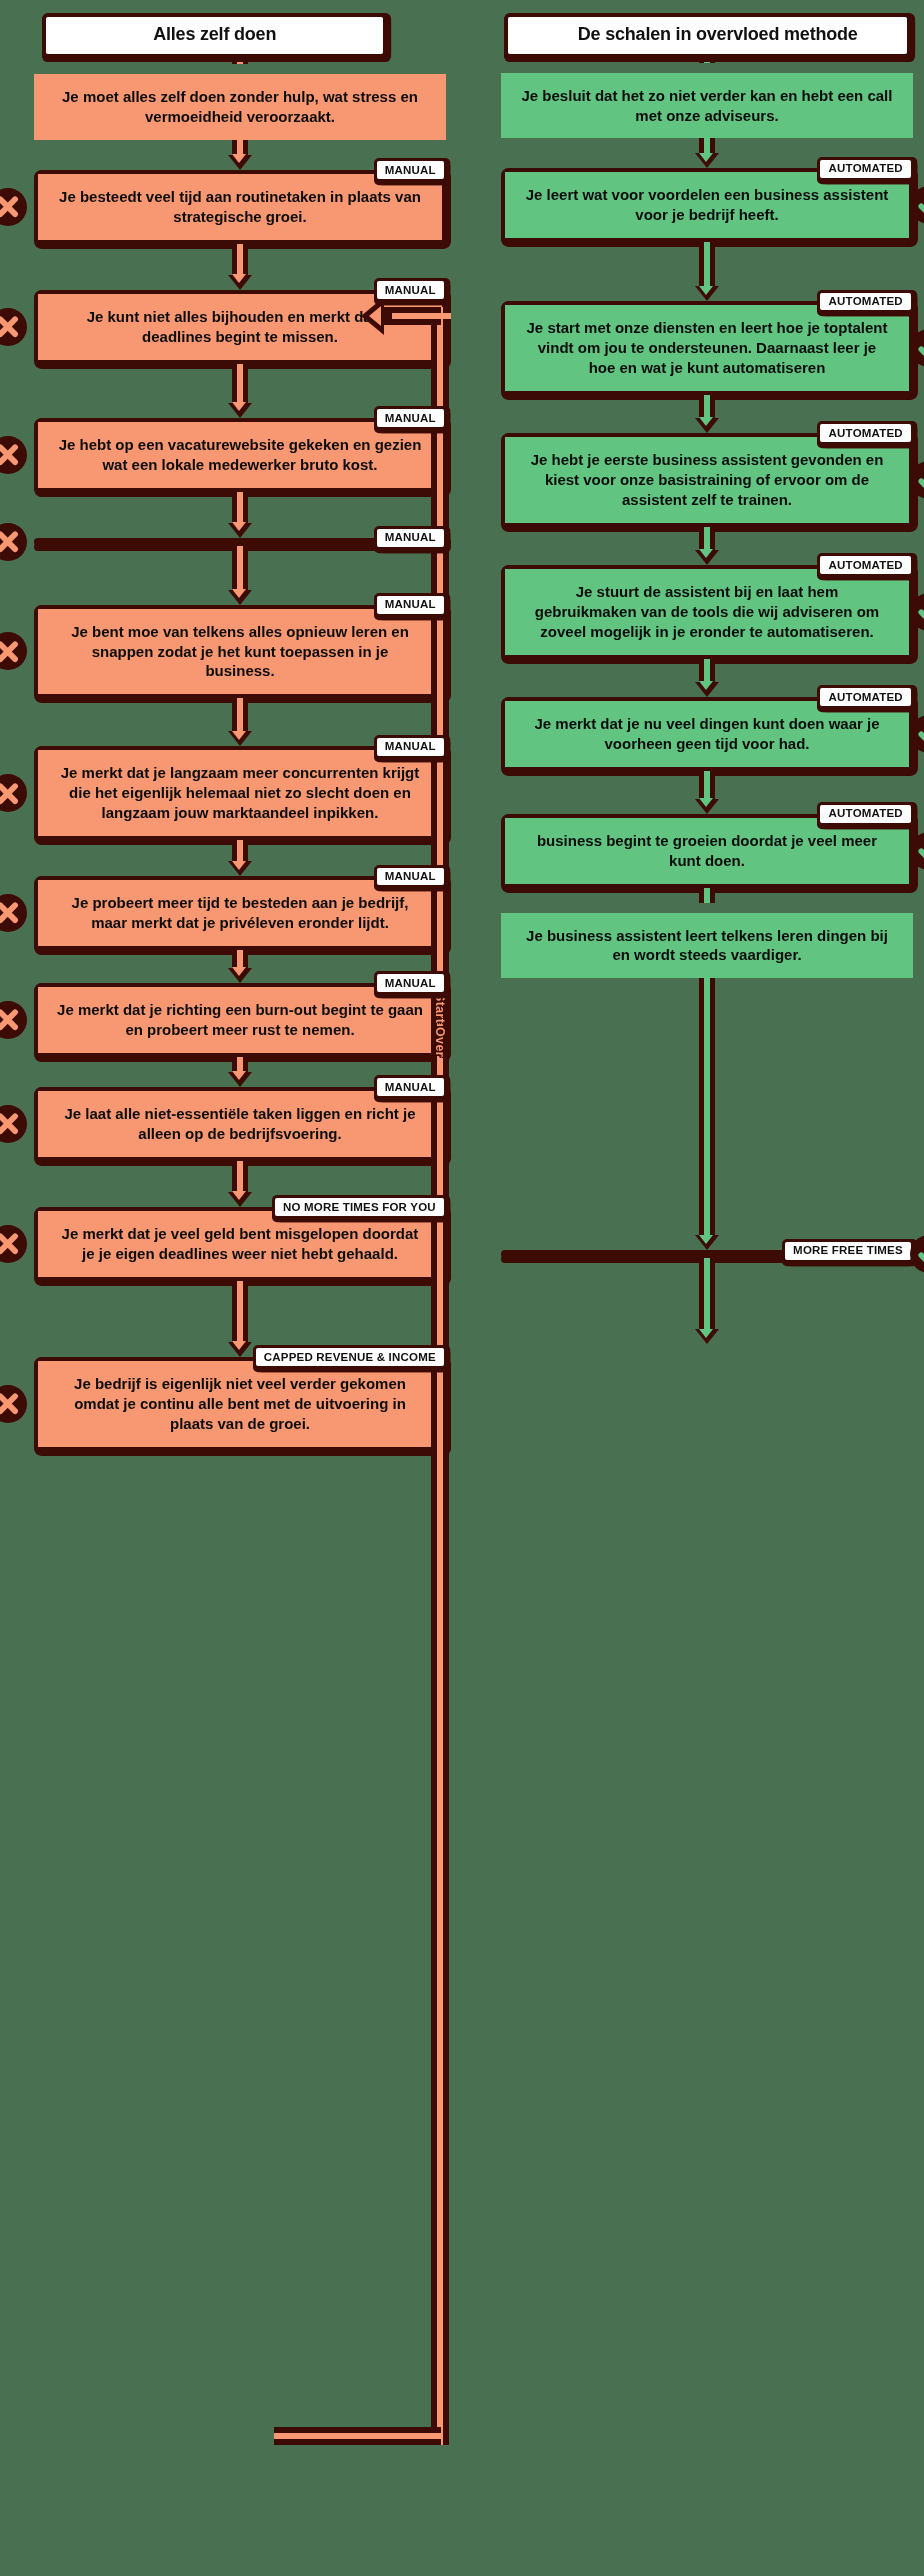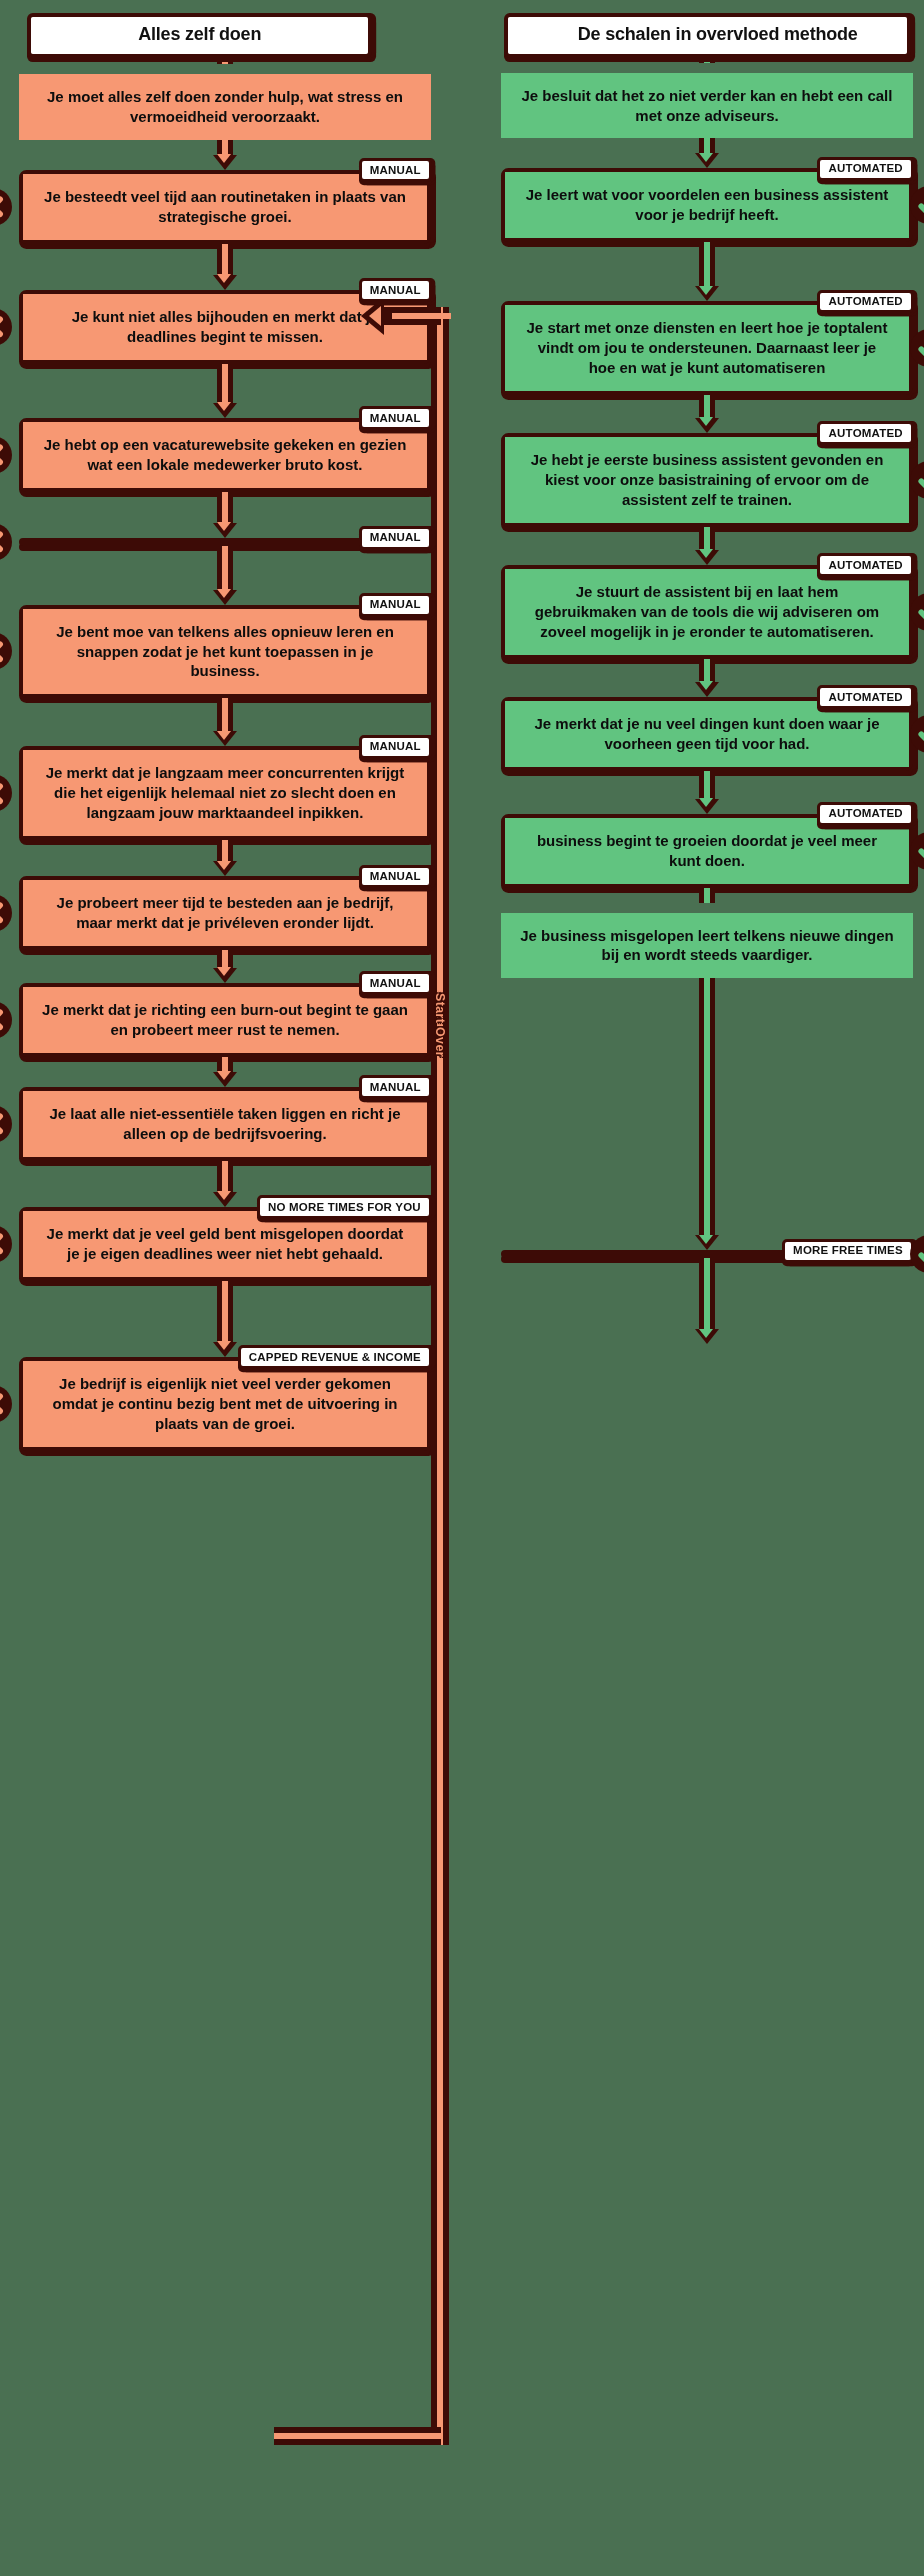--- a/index.html
+++ b/index.html
@@ -5,21 +5,21 @@
   * { box-sizing: border-box; margin:0; padding:0; }
   html,body { background:#4a7052; }
   body {
     width:924px; height:2576px; position:relative; overflow:hidden;
     font-family:"Liberation Sans", sans-serif;
   }
   #stage { position:absolute; inset:0; }
 
   
   .col { position:absolute; top:0; width:412px; }
-  .col.left  { left:19px; }
+  .col.left  { left:34px; }
   .col.right { left:501px; }
 
   
   .col-head {
     position:relative;
     background:#ffffff;
     border:4.1px solid #3d0b06;
     border-radius:5.8px;
     box-shadow:0 4.1px 0 #3d0b06, 4.1px 0 0 #3d0b06, 4.1px 4.1px 0 #3d0b06;
     padding:7.4px 8.2px 8.2px;
@@ -354,21 +354,21 @@
         <span class="head"></span>
       </div>
     <div class="node orange">
       <div class="shell">
         <div class="badge">CAPPED REVENUE &amp; INCOME</div>
         <div class="mark x">
           <svg width="21.4" height="21.4" viewBox="0 0 26 26">
               <path d="M4 4 L22 22 M22 4 L4 22" stroke="#f79873" stroke-width="7" stroke-linecap="round"></path>
             </svg>
         </div>
-        <div class="body">Je bedrijf is eigenlijk niet veel verder gekomen omdat je continu bezig bent met de uitvoering in plaats van de groei.</div>
+        <div class="body">Je bedrijf is eigenlijk niet veel verder gekomen omdat je continu alle bent met de uitvoering in plaats van de groei.</div>
       </div>
     </div>
   </div>
 
   <div class="col right">
     <div class="col-head">De schalen in overvloed methode</div>
 
     <div class="conn green" style="--h:15px">
         <span class="rail"></span>
       </div>
@@ -472,21 +472,21 @@
         </div>
         <div class="body">business begint te groeien doordat je veel meer kunt doen.</div>
       </div>
     </div>
 
     <div class="conn green" style="--h:25px">
         <span class="rail"></span>
       </div>
     <div class="node green plain">
       <div class="shell">
-        <div class="body">Je business misgelopen leert telkens nieuwe dingen bij en wordt steeds vaardiger.</div>
+        <div class="body">Je business assistent leert telkens leren dingen bij en wordt steeds vaardiger.</div>
       </div>
     </div>
 
     <div class="conn green" style="--h:272px">
         <span class="rail"></span>
         <span class="head"></span>
       </div>
     <div class="node green">
       <div class="shell">
         <div class="badge">MORE FREE TIMES</div>

